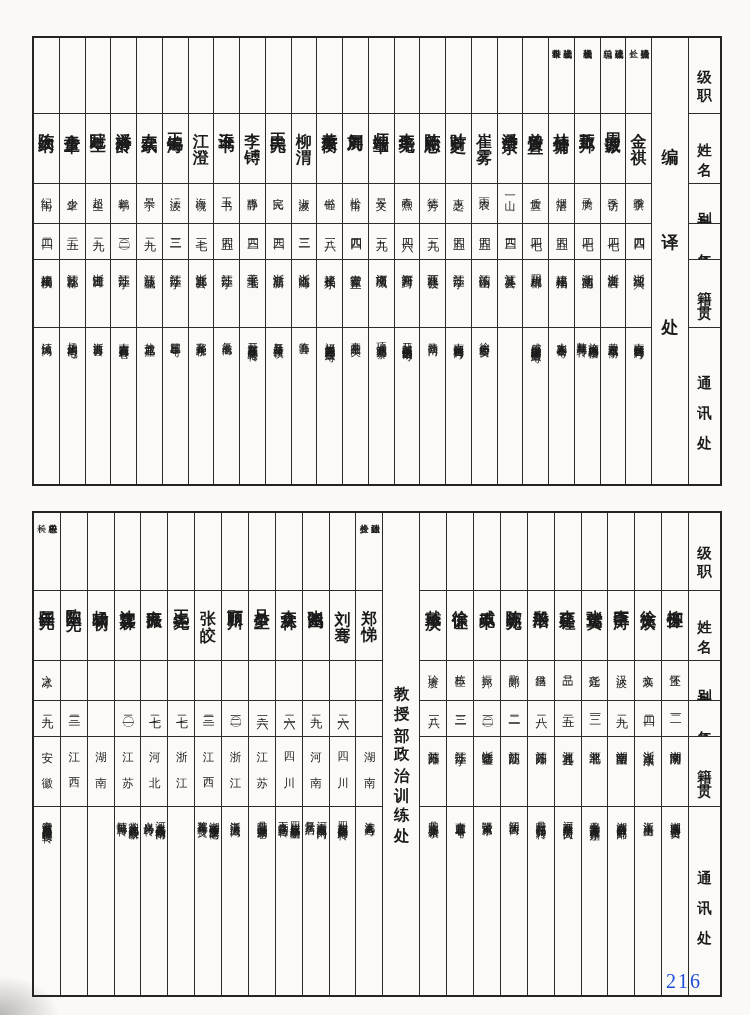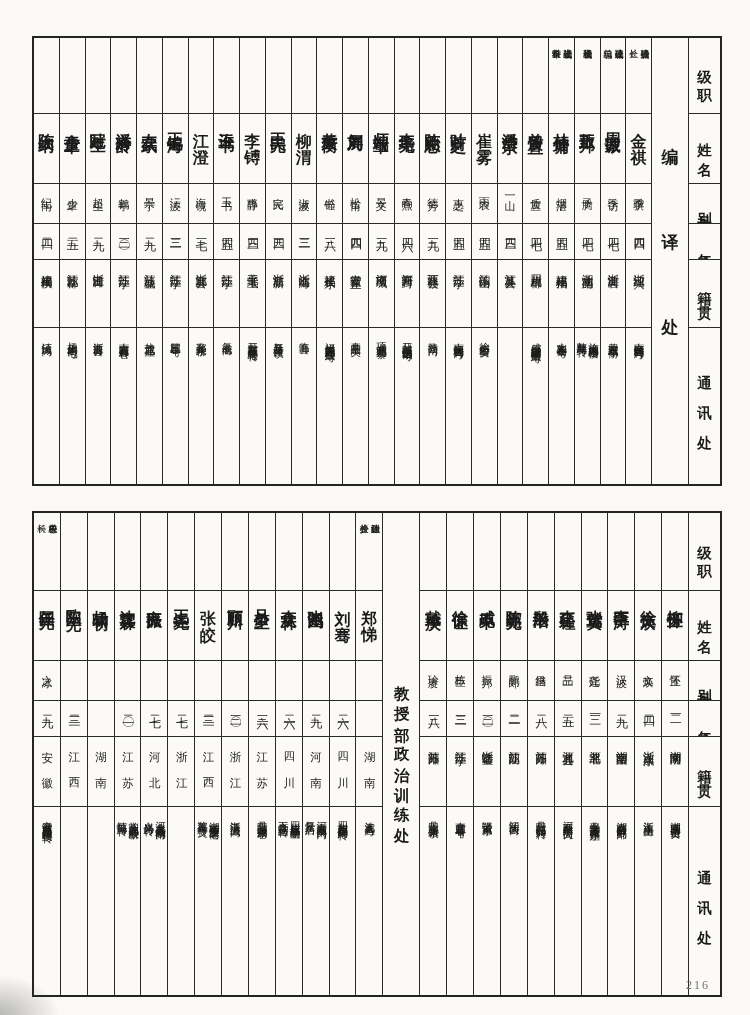--- a/index.html
+++ b/index.html
@@ -52,22 +52,22 @@
   .address-txt{font-size:10.5px;letter-spacing:1px;padding-top:3px;}
   .hdr-cell{align-items:center;}
   .hdr-lbl{font-weight:700;font-size:14.5px;}
   .hdr-0{letter-spacing:20px}.hdr-1{letter-spacing:18px}.hdr-2{letter-spacing:4px}
   .hdr-3{letter-spacing:2px}.hdr-4{letter-spacing:16px}.hdr-5{letter-spacing:30px}
   .unit-cell{height:100%;display:flex;justify-content:center;align-items:center;}
   .unit-txt{writing-mode:vertical-rl;text-orientation:upright;}
   .u0{font-size:17px;font-weight:700;letter-spacing:85px;}
   .u1{font-size:15.5px;font-weight:700;letter-spacing:20px;}
   .pageno{
-    position:absolute;right:40px;bottom:22px;
-    font-size:12px;letter-spacing:2px;color:#737373;
+    position:absolute;right:48px;bottom:22px;
+    font-size:20px;letter-spacing:2px;color:#1d4ed8;
   }
 </style>
 </head>
 <body>
 
 <div class="sheet">
   <section class="rtable t0">
       <div class="col header-col">
         <div class="cell r0 hdr-cell">
           <span class="vtxt hdr-lbl hdr-0">级职</span>

